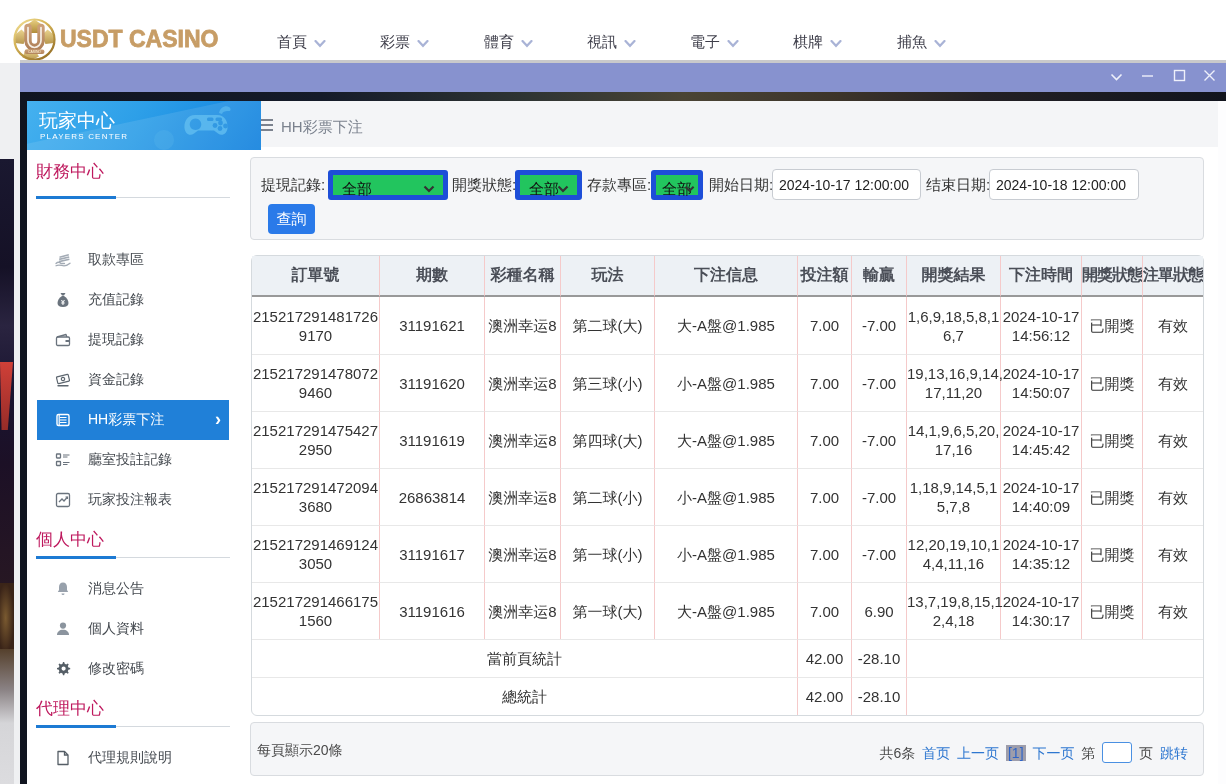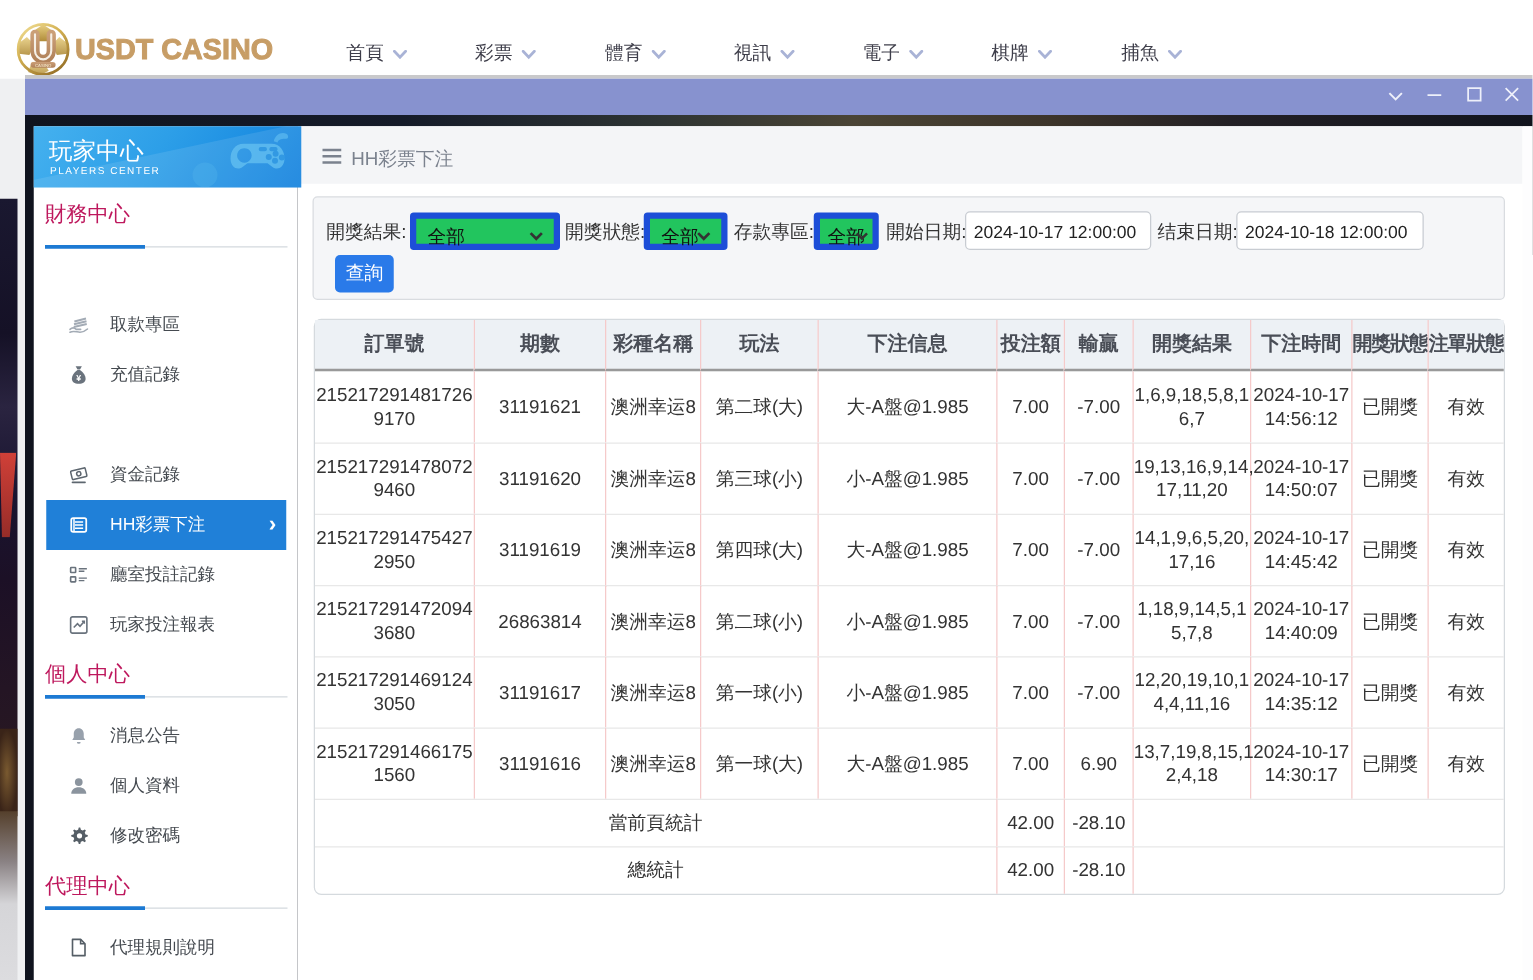--- a/index.html
+++ b/index.html
@@ -26,21 +26,21 @@
   background:linear-gradient(180deg,#55402c,#8a8284 30%,#d5d5d8 55%,#dcdcdf 100%); }
 
 
 #titlebar { position:absolute; left:20px; top:63px; width:1206px; height:29px; background:#8792cf; }
 .tb-btn { position:absolute; top:0; width:20px; height:29px; color:#eef0fa; text-align:center; line-height:29px; font-size:14px; }
 #winbody { position:absolute; left:20px; top:92px; width:1206px; height:692px;
   background:linear-gradient(90deg,#10141f 0%,#151b29 25%,#2e3433 42%,#4a4435 55%,#3c342a 68%,#232025 80%,#11141d 100%); }
 
 
 #sidebar { position:absolute; left:27px; top:101px; width:211px; height:683px; background:#fff; }
-#side-head { position:absolute; left:0; top:0; width:214px; height:49px; overflow:hidden; z-index:2;
+#side-head { position:absolute; left:0; top:0; width:234px; height:49px; overflow:hidden; z-index:2;
   background:linear-gradient(125deg,#45b1ef 0%,#2d9fe8 45%,#0e7fdd 100%); }
 #side-head .t1 { position:absolute; left:12px; top:7px; font-size:19px; color:#fff; }
 #side-head .t2 { position:absolute; left:13px; top:31px; font-size:8px; letter-spacing:1.2px; color:#fff; }
 .section-title { position:absolute; left:9px; font-size:17px; color:#be185d; }
 .section-line { position:absolute; left:9px; width:194px; height:1px; background:#d4d9de; }
 .section-line::before { content:""; position:absolute; left:0; top:-1px; width:80px; height:3px; background:#1d7ad3; }
 .menu-item { position:absolute; left:10px; width:192px; height:40px; font-size:14px; color:#454a50; }
 .menu-item .mi-icon { position:absolute; left:18px; top:50%; transform:translateY(-50%); width:16px; height:16px; }
 .menu-item .mi-text { position:absolute; left:51px; top:50%; transform:translateY(-50%); white-space:nowrap; }
 .menu-item.active { background:#2080d8; color:#fff; }
@@ -220,20 +220,28 @@
     <span class="mi-text">取款專區</span>
   </div>
   <div class="menu-item" style="top:179px;">
     <svg class="mi-icon" viewBox="0 0 16 16" fill="#6a737d">
       <path d="M5.5 1 L10.5 1 L9 3.5 L7 3.5 Z"></path>
       <path d="M7 4 L9 4 C12 6 13.5 8.5 13.5 11 C13.5 13.5 11.5 15 8 15 C4.5 15 2.5 13.5 2.5 11 C2.5 8.5 4 6 7 4 Z"></path>
       <text x="8" y="12.5" text-anchor="middle" font-size="7" fill="#fff" font-weight="bold">¥</text>
     </svg>
     <span class="mi-text">充值記錄</span>
   </div>
+  <div class="menu-item" style="top:219px;">
+    <svg class="mi-icon" viewBox="0 0 16 16" fill="none" stroke="#6a737d" stroke-width="1.3">
+      <path d="M2 5 L11 2.5 L11.8 5" stroke-linejoin="round"></path>
+      <rect x="1.5" y="5" width="13" height="8.5" rx="1.2"></rect>
+      <path d="M10.5 9 L14.5 9" stroke-width="2"></path>
+    </svg>
+    <span class="mi-text">提現記錄</span>
+  </div>
   <div class="menu-item" style="top:259px;">
     <svg class="mi-icon" viewBox="0 0 16 16" fill="none" stroke="#5d666f" stroke-width="1.2">
       <g transform="rotate(-14 8 7)">
         <rect x="2" y="3.5" width="12" height="7" rx="0.8"></rect>
         <circle cx="8" cy="7" r="1.7"></circle>
       </g>
       <path d="M3 13.8 L13 13.8" stroke-linecap="round" stroke-width="1.4"></path>
     </svg>
     <span class="mi-text">資金記錄</span>
   </div>
@@ -296,21 +304,21 @@
       <path d="M9.5 1.5 L9.5 5 L13 5"></path>
     </svg>
     <span class="mi-text">代理規則說明</span>
   </div>
 </div>
 
 <div id="content">
   <div id="crumbband"></div>
   <div id="breadcrumb"><span class="burger"><i></i><i></i><i></i></span>HH彩票下注</div>
   <div id="filter">
-    <span class="flabel" style="left:10px;">開獎結果:</span>
+    <span class="flabel" style="left:10px;">提現記錄:</span>
     <div class="fselect" style="left:77px; width:120px;">
         <span>全部</span>
         <svg width="12" height="8" viewBox="0 0 12 8">
           <path d="M1.5 1.5 L6 6 L10.5 1.5" stroke="#333" stroke-width="2.2" fill="none"></path>
         </svg>
       </div>
     <span class="flabel" style="left:201px;">開獎狀態:</span>
     <div class="fselect" style="left:264px; width:67px;">
         <span>全部</span>
         <svg width="12" height="8" viewBox="0 0 12 8">
@@ -449,15 +457,19 @@
     </tr>
     <tr class="sumrow">
       <td colspan="5">總統計</td>
           <td>42.00</td>
           <td>-28.10</td>
           <td colspan="4" class="r"></td>
     </tr>
   </tbody>
     </table>
 
+  <div id="pager">
+    <div class="left">每頁顯示20條</div>
+    <div class="right">共6条 <a>首页</a> <a>上一页</a> <span class="cur">[1]</span> <a>下一页</a> 第 <span class="pginput"></span> 页 <a>跳转</a></div>
+  </div>
 </div>
 
 <div id="scrollstrip"></div>
 
 </body></html>

